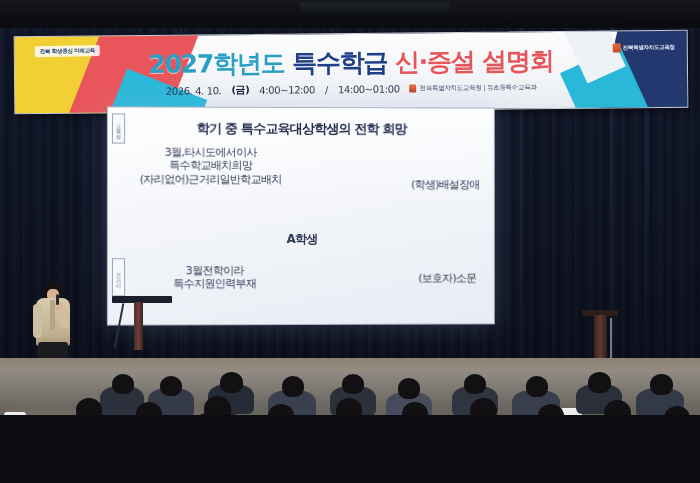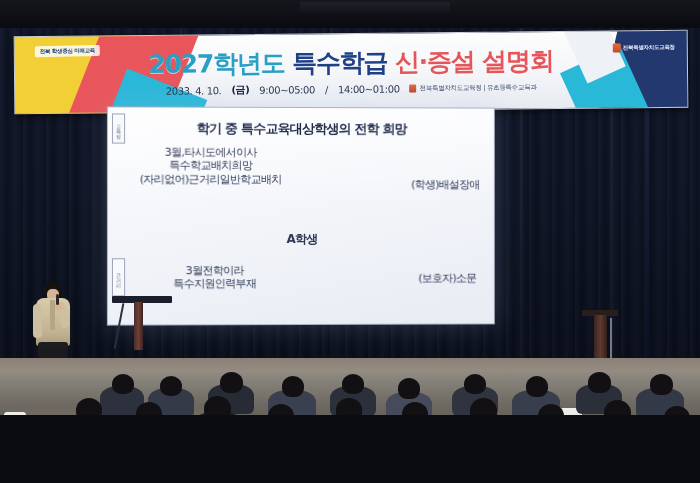--- a/index.html
+++ b/index.html
@@ -335,23 +335,23 @@
       <span>전북특별자치도교육청</span>
     </div>
 
     <div class="bn-title">
       <span class="t-year">2027학년도</span>
       <span class="t-mid">특수학급</span>
       <span class="t-red">신·증설 설명회</span>
     </div>
 
     <div class="bn-sub">
-      <span>2033. 4. 10.</span>
+      <span>2026. 4. 10.</span>
       <b>(금)</b>
-      <span>9:00~05:00</span>
+      <span>4:00~12:00</span>
       <span>/</span>
       <span>14:00~01:00</span>
       <span class="bn-org">
         <span class="bn-org-mark"></span>
         <span>전북특별자치도교육청 | 유초등특수교육과</span>
       </span>
     </div>
   </div>
 
   <div class="screen">

